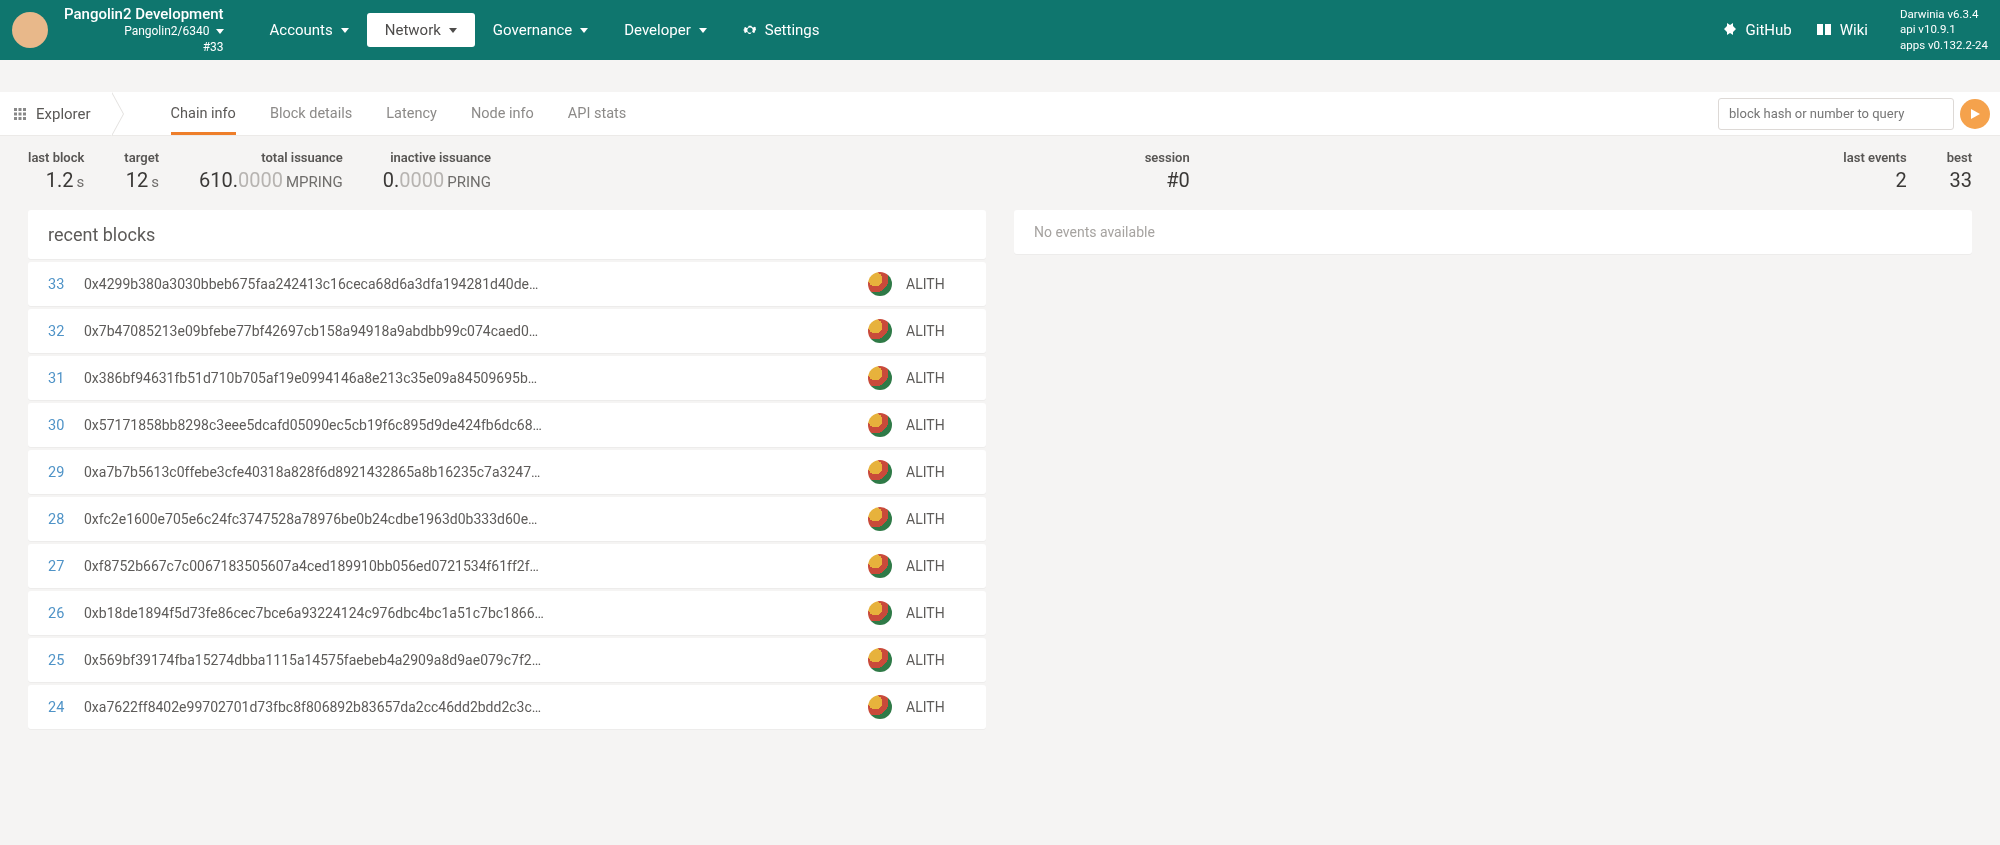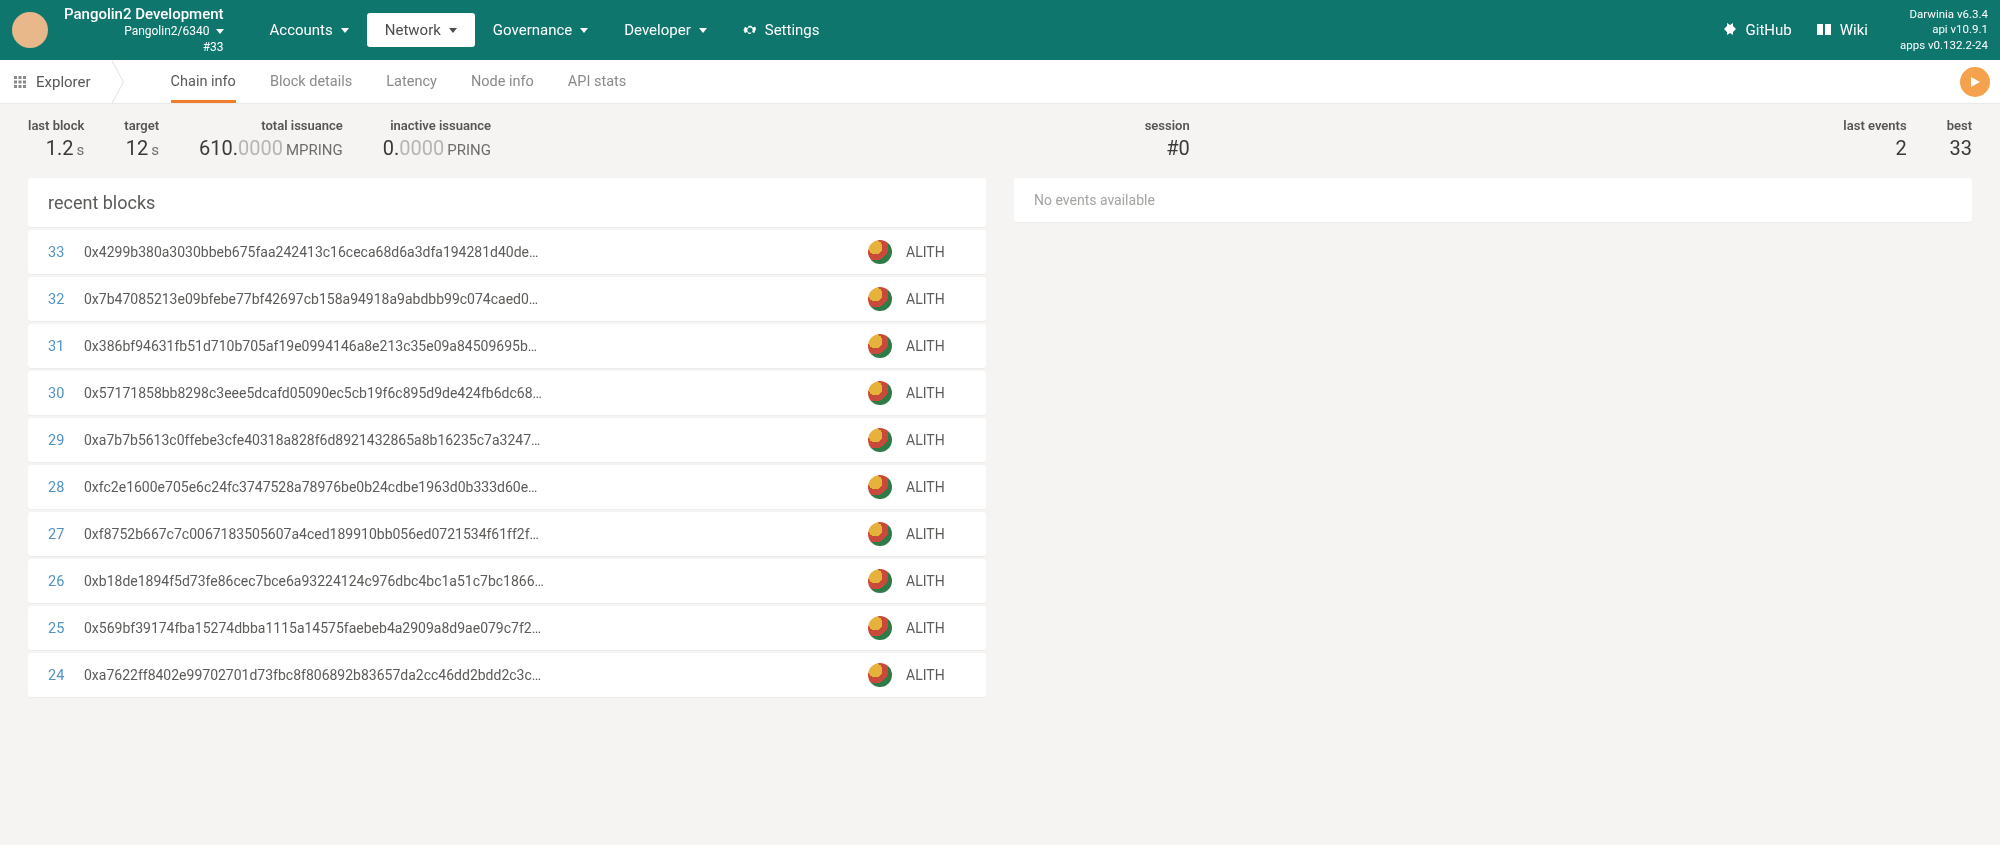--- a/index.html
+++ b/index.html
@@ -11,24 +11,24 @@
 .chain-block { display:flex; flex-direction:column; align-items:flex-end; margin-right:28px; font-size:12px; line-height:1.3; }
 .chain-block .row { display:flex; align-items:center; gap:6px; }
 .chain-block .title { font-size:15px; font-weight:500; }
 .caret { display:inline-block; width:0; height:0; border-left:4px solid transparent; border-right:4px solid transparent; border-top:5px solid currentColor; }
 .nav { display:flex; gap:0; }
 .nav-item { display:flex; align-items:center; gap:8px; padding:8px 18px; font-size:15px; cursor:pointer; border-radius:3px; }
 .nav-item.active { background:#fff; color:#4e4c4b; }
 .gear { width:14px; height:14px; display:inline-block; }
 .topbar-right { margin-left:auto; display:flex; align-items:center; gap:24px; }
 .ext-link { display:flex; align-items:center; gap:8px; font-size:15px; cursor:pointer; }
-.ver { text-align:right; font-size:11.5px; line-height:1.35; margin-left:8px; }
-
-
-.subbar { background:#fff; display:flex; align-items:center; height:44px; border-bottom:1px solid #eceae8; padding-right:10px; position:relative; }
+.ver { font-size:11.5px; line-height:1.35; margin-left:8px; }
+
+
+.subbar { background:#fff; display:flex; align-items:center; height:44px; border-bottom:1px solid #eceae8; padding-right:10px; position:relative;margin-top:32px; }
 .explorer-tab { display:flex; align-items:center; gap:10px; padding:0 20px 0 14px; height:100%; color:#5a5856; font-size:15px; position:relative; }
 .explorer-tab::after { content:""; position:absolute; right:-12px; top:0; width:0; height:0; border-top:22px solid transparent; border-bottom:22px solid transparent; border-left:12px solid #fff; filter:drop-shadow(1px 0 0 #e3e1df); }
 .grid-ic { width:12px; height:12px; display:inline-block; }
 .subtabs { display:flex; gap:34px; margin-left:60px; height:100%; align-items:center; }
 .subtab { font-size:14.5px; color:#8c8a88; cursor:pointer; height:100%; display:flex; align-items:center; position:relative; }
 .subtab.active { color:#5a5856; }
 .subtab.active::after { content:""; position:absolute; bottom:0; left:0; right:0; height:3px; background:#ee7e2a; }
 .sub-right { margin-left:auto; display:flex; align-items:center; gap:6px; }
 .search { width:236px; height:32px; border:1px solid #ddd9d6; border-radius:3px; padding:0 10px; font-size:13px; color:#999; background:#fff; }
 .go { width:30px; height:30px; border-radius:50%; background:#f5a24c; display:flex; align-items:center; justify-content:center; cursor:pointer; }
@@ -133,20 +133,21 @@
     <span>Explorer</span>
   </div>
   <div class="subtabs" id="subtabs">
       <div class="subtab active">Chain info</div>
       <div class="subtab">Block details</div>
       <div class="subtab">Latency</div>
       <div class="subtab">Node info</div>
       <div class="subtab">API stats</div>
     </div>
   <div class="sub-right">
+    <input class="search" placeholder="block hash or number to query" style="">
     <div class="go">
       <svg width="12" height="12" viewBox="0 0 12 12">
           <path d="M2 1l9 5-9 5z"></path>
         </svg>
     </div>
   </div>
 </div>
 
 <div class="stats">
   <div class="stat">

